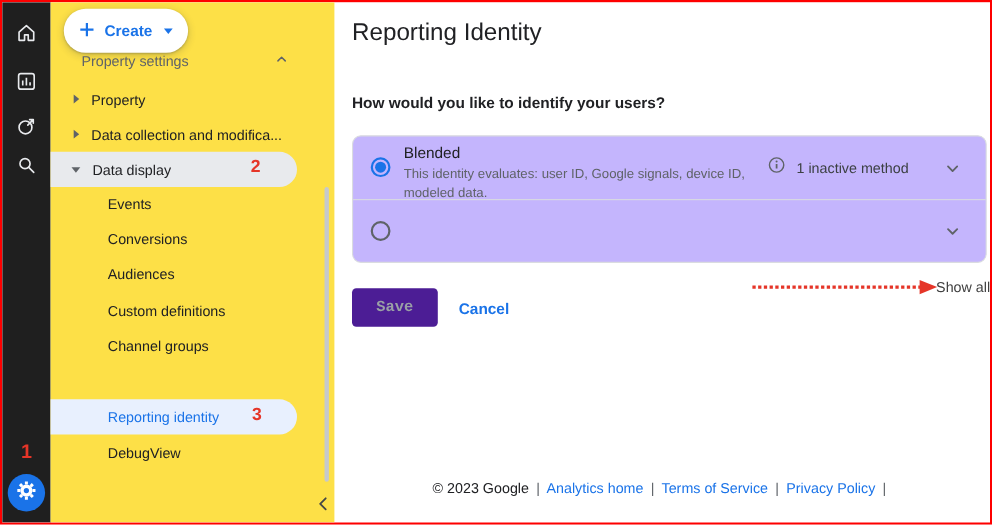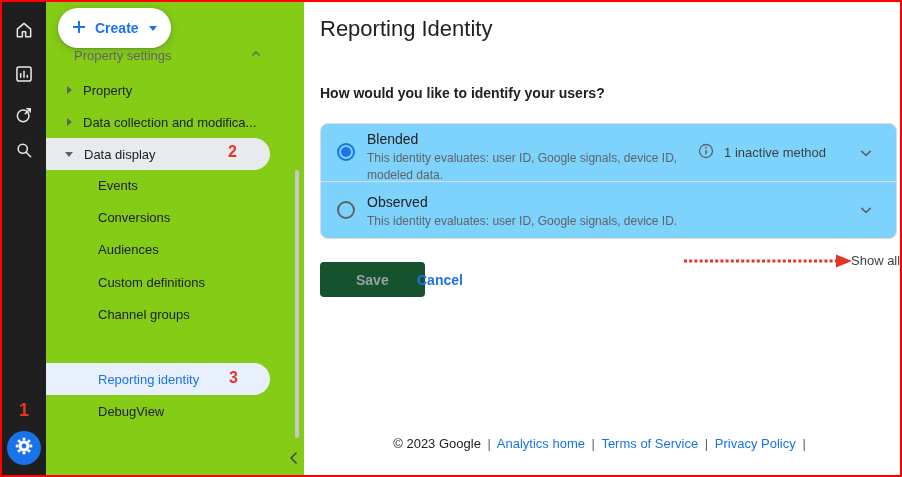--- a/index.html
+++ b/index.html
@@ -11,21 +11,21 @@
   }
 
   
   .rail { position:absolute; left:0; top:0; bottom:0; width:44px; background:#1f1f1f; }
   .rail-icon { position:absolute; left:12px; width:20px; height:20px; cursor:pointer; }
   .ri-home{ top:18px; } .ri-reports{ top:62px; } .ri-adv{ top:103px; } .ri-explore{ top:138px; }
   .admin-btn { position:absolute; left:5px; top:429px; width:34px; height:34px; border-radius:50%;
     background:#1a73e8; display:flex; align-items:center; justify-content:center; cursor:pointer; }
 
   
-  .sidebar { position:absolute; left:44px; top:0; bottom:0; width:258px; background:#84cc16; }
+  .sidebar { position:absolute; left:44px; top:0; bottom:0; width:258px; background:#fde047; }
   .create-btn { position:absolute; left:12px; top:6px; height:40px; padding:0 14px 0 12px;
     background:#fff; border:none; border-radius:24px; cursor:pointer;
     box-shadow:0 1px 2px rgba(60,64,67,.3), 0 2px 6px 2px rgba(60,64,67,.15);
     display:flex; align-items:center; gap:7px; }
   .create-label { color:#1a73e8; font-size:14px; font-weight:bold; }
   .create-caret { width:0; height:0; border-left:4px solid transparent; border-right:4px solid transparent;
     border-top:5px solid #1a73e8; margin-left:3px; }
 
   .section-title { position:absolute; left:28px; top:46px; font-size:13px; color:#5f6368; }
   .section-chevron { position:absolute; left:202px; top:44px; width:16px; height:16px; cursor:pointer; }
@@ -47,40 +47,40 @@
 
   .scrollbar { position:absolute; left:293px; top:168px; width:4px; height:268px; background:#c6c9cc; border-radius:2px; }
   .collapse-btn { position:absolute; left:238px; top:446px; width:20px; height:20px; cursor:pointer; }
 
   
   .page-title { position:absolute; left:318px; top:14px; font-size:22px; font-weight:normal; color:#202124; }
   .page-desc { position:absolute; left:318px; top:50px; font-size:13px; color:#5f6368; }
   .learn-more { color:#1a73e8; text-decoration:underline; cursor:pointer; }
   .question { position:absolute; left:318px; top:83px; font-size:14px; font-weight:bold; color:#202124; }
 
-  .options-card { position:absolute; left:318px; top:121px; width:577px; background:#7dd3fc;
+  .options-card { position:absolute; left:318px; top:121px; width:577px; background:#c4b5fd;
     border:1px solid #dadce0; border-radius:8px; }
   .option-row { position:relative; height:57px; }
   .option-row + .option-row { border-top:1px solid #dadce0; }
   .radio { position:absolute; left:16px; top:19px; width:18px; height:18px; border-radius:50%; cursor:pointer; }
   .radio.on { border:2px solid #1a73e8; }
   .radio.on::after { content:""; position:absolute; left:2px; top:2px; width:10px; height:10px;
     border-radius:50%; background:#1a73e8; }
   .radio.off { border:2px solid #5f6368; }
   .opt-text { position:absolute; left:46px; top:7px; }
   .option-row.single .opt-text { top:12px; }
   .opt-label { font-size:14px; color:#202124; margin-bottom:3px; }
   .opt-desc { font-size:12px; color:#5f6368; line-height:1.4; max-width:332px; }
   .inactive-wrap { position:absolute; right:70px; top:0; height:100%; display:flex; align-items:center; gap:10px; }
   .badge-text { font-size:13px; color:#3c4043; }
   .row-chevron { position:absolute; right:20px; top:50%; margin-top:-10px; width:20px; height:20px; cursor:pointer; }
 
-  .save-btn { position:absolute; left:318px; top:260px; height:35px; padding:0 36px;
-    background:#14532d; color:#9aa0a6; border:none; border-radius:4px; font-size:14px; font-weight:bold;
-    font-family:Liberation Sans, sans-serif; }
+  .save-btn { position:absolute; left:318px; top:260px; height:35px; padding:0 22px;
+    background:#4c1d95; color:#9aa0a6; border:none; border-radius:4px; font-size:14px; font-weight:bold;
+    font-family:Liberation Mono, monospace; }
   .cancel-btn { position:absolute; left:409px; top:260px; height:35px; padding:0 6px; background:none; border:none;
     color:#1a73e8; font-size:14px; font-weight:bold; cursor:pointer; font-family:"Liberation Sans", sans-serif; }
   .show-all { position:absolute; left:849px; top:251px; font-size:13px; color:#404040; cursor:pointer; white-space:nowrap; }
   .red-arrow { position:absolute; left:680px; top:250px; }
 
   
   .footer { position:absolute; left:300px; right:0; top:434px; text-align:center; font-size:13px; color:#202124; }
   .footer-link { color:#1a73e8; cursor:pointer; }
   .footer-sep { color:#5f6368; padding:0 3px; }
   .footer-line2 { margin-top:24px; display:flex; align-items:center; justify-content:center; gap:6px; color:#3c4043; }
@@ -212,24 +212,20 @@
         <span class="badge-text">1 inactive method</span>
       </div>
       <span class="row-chevron">
         <svg viewBox="0 0 24 24" width="20" height="20">
             <path d="M7 10 L12 15 L17 10" fill="none" stroke="#5f6368" stroke-width="2" stroke-linecap="round" stroke-linejoin="round"></path>
           </svg>
       </span>
     </div>
     <div class="option-row single">
       <span class="radio off"></span>
-      <div class="opt-text">
-        <div class="opt-label">Observed</div>
-        <div class="opt-desc">This identity evaluates: user ID, Google signals, device ID.</div>
-      </div>
       <span class="row-chevron">
         <svg viewBox="0 0 24 24" width="20" height="20">
             <path d="M7 10 L12 15 L17 10" fill="none" stroke="#5f6368" stroke-width="2" stroke-linecap="round" stroke-linejoin="round"></path>
           </svg>
       </span>
     </div>
   </div>
 
   <button class="save-btn" disabled="">Save</button>
   <button class="cancel-btn">Cancel</button>

